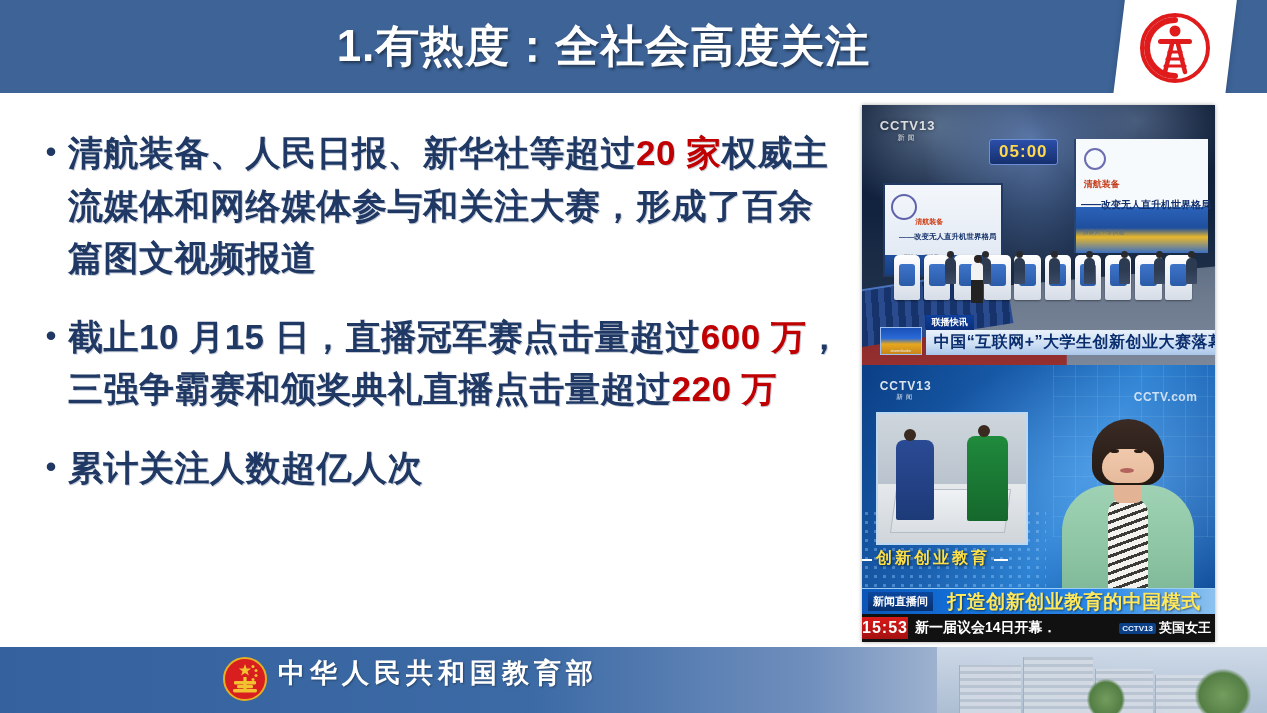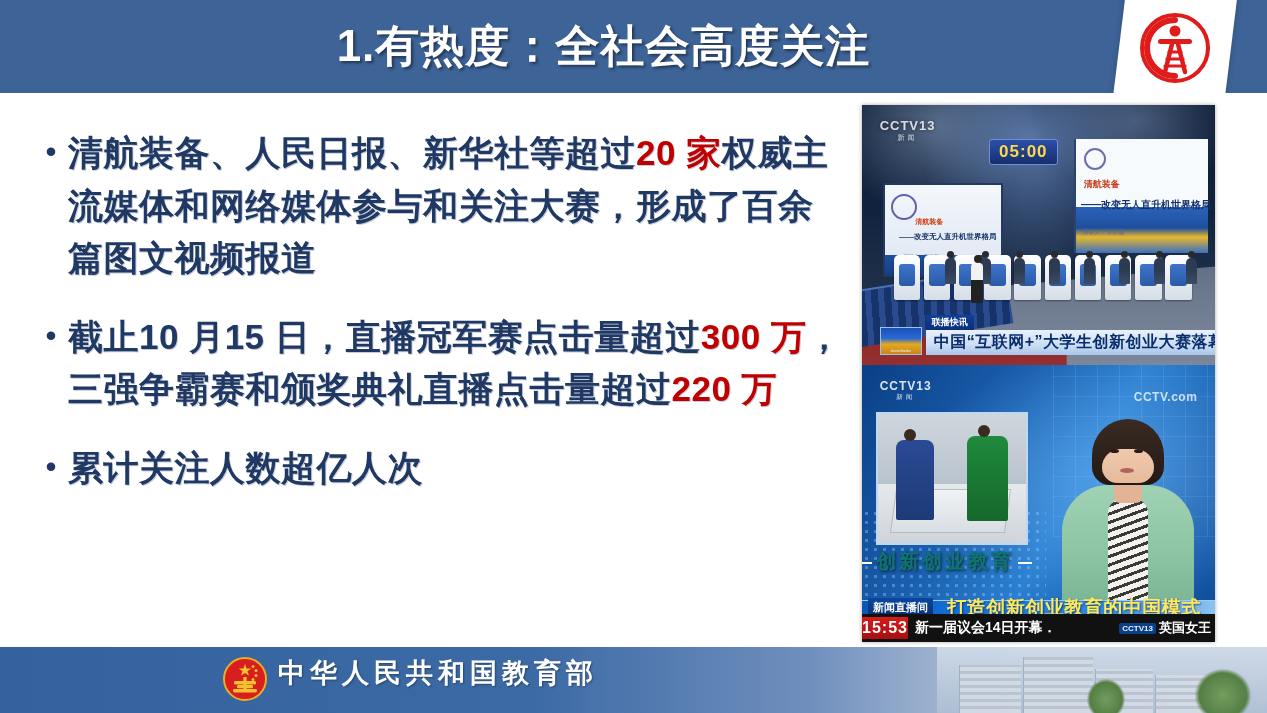--- a/index.html
+++ b/index.html
@@ -259,21 +259,21 @@
   }
   .ip-p1::before{content:"";position:absolute;left:22%;top:-14%;width:12px;height:12px;border-radius:50%;background:#3a2a20;}
   .ip-p2 {
     position:absolute; right:12%; top:17%; width:28%; height:66%;
     background:linear-gradient(#1f8a3c,#15682c);
     border-radius:8px 8px 2px 2px;
   }
   .ip-p2::before{content:"";position:absolute;left:28%;top:-13%;width:12px;height:12px;border-radius:50%;background:#3a2a20;}
   .inset-label {
     position:absolute; left:4%; top:66%;
-    color:#0f766e; font-size:20px; font-weight:bold;
+    color:#fde047; font-size:16px; font-weight:bold;
     letter-spacing:3px;
     text-shadow:1px 1px 3px rgba(0,0,0,.7);
     white-space:nowrap;
   }
   .inset-label::before,.inset-label::after{
     content:""; position:absolute; top:52%; width:14px; height:2px; background:#fff;
   }
   .inset-label::before{ left:-18px; }
   .inset-label::after{ right:-18px; }
 
@@ -322,21 +322,21 @@
   .cctv-mark2 small{display:block;font-size:6.5px;letter-spacing:3px;text-align:center;font-weight:normal;}
 
   .news-sub {
     position:absolute; left:0; bottom:57px; width:100%;
     text-align:center;
     color:#ffffff; font-size:14px; font-weight:bold;
     text-shadow:1px 1px 3px rgba(0,0,0,.75);
     white-space:nowrap;
   }
   .news-bar {
-    position:absolute; left:0; bottom:28px; width:100%; height:14px;
+    position:absolute; left:0; bottom:28px; width:100%; height:26px;
     display:flex; align-items:center;
     background:linear-gradient(90deg,#0b55b8 0%, #1370d8 28%, #2f8ce8 70%, #8cc2ef 100%);
     border-top:1px solid #9ecdf2;
     margin-top:8px;
   }
   .news-chan {
     flex:0 0 auto; margin-left:6px;
     background:linear-gradient(#0a47a0,#07306f);
     color:#fff; font-size:11px; font-weight:bold;
     padding:2px 5px;
@@ -436,21 +436,21 @@
     <div class="bullet-row">
       <div class="bullet-dot">•</div>
       <div class="bullet-text">
         <span>清航装备、人民日报、新华社等超过</span><span class="hl">20 家</span><span>权威主流媒体和网络媒体参与和关注大赛，形成了百余篇图文视频报道</span>
       </div>
     </div>
 
     <div class="bullet-row">
       <div class="bullet-dot">•</div>
       <div class="bullet-text">
-        <span>截止10 月15 日，直播冠军赛点击量超过</span><span class="hl">300 万</span><span>，三强争霸赛和颁奖典礼直播点击量超过</span><span class="hl">220 万</span>
+        <span>截止10 月15 日，直播冠军赛点击量超过</span><span class="hl">600 万</span><span>，三强争霸赛和颁奖典礼直播点击量超过</span><span class="hl">220 万</span>
       </div>
     </div>
 
     <div class="bullet-row">
       <div class="bullet-dot">•</div>
       <div class="bullet-text">
         <span>累计关注人数超亿人次</span>
       </div>
     </div>
 

